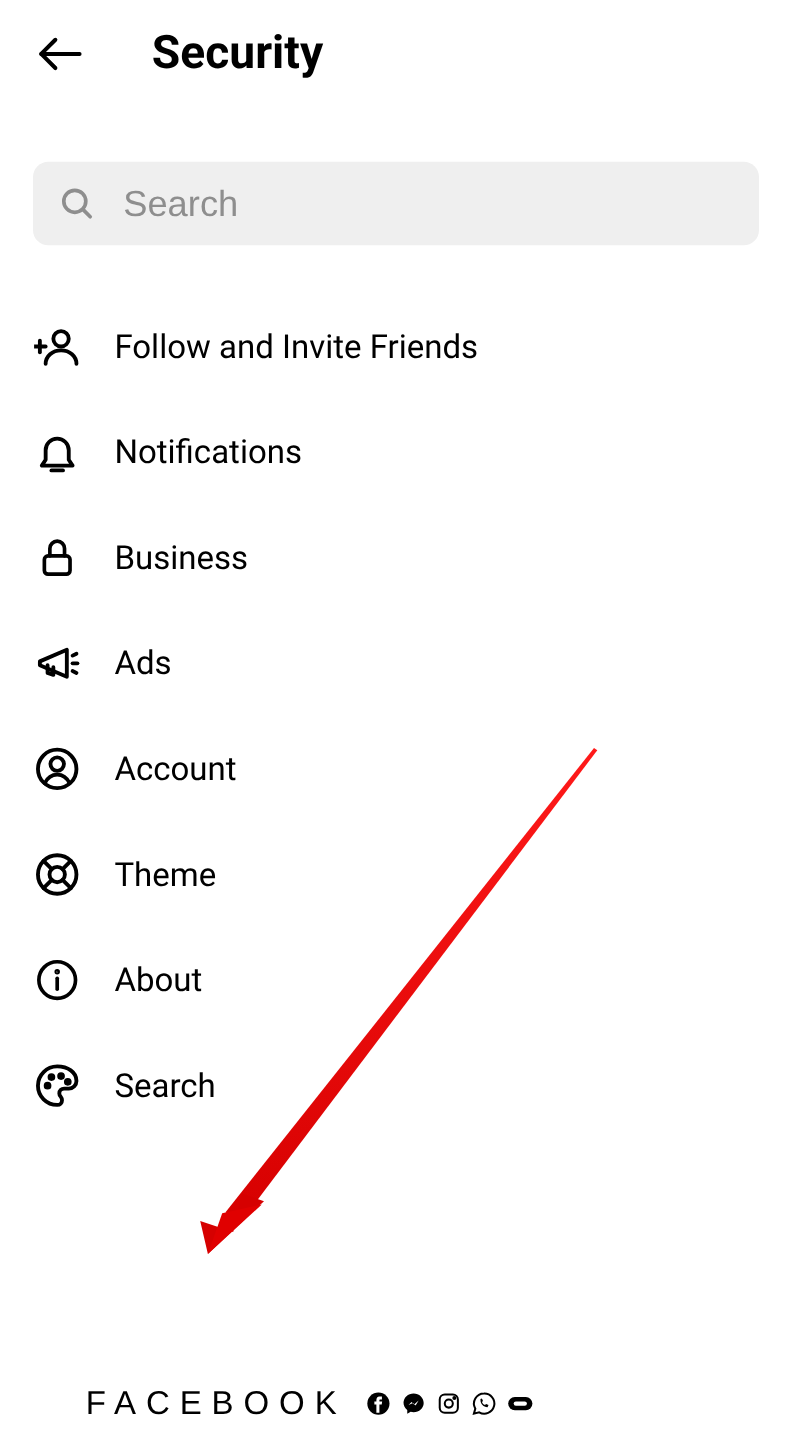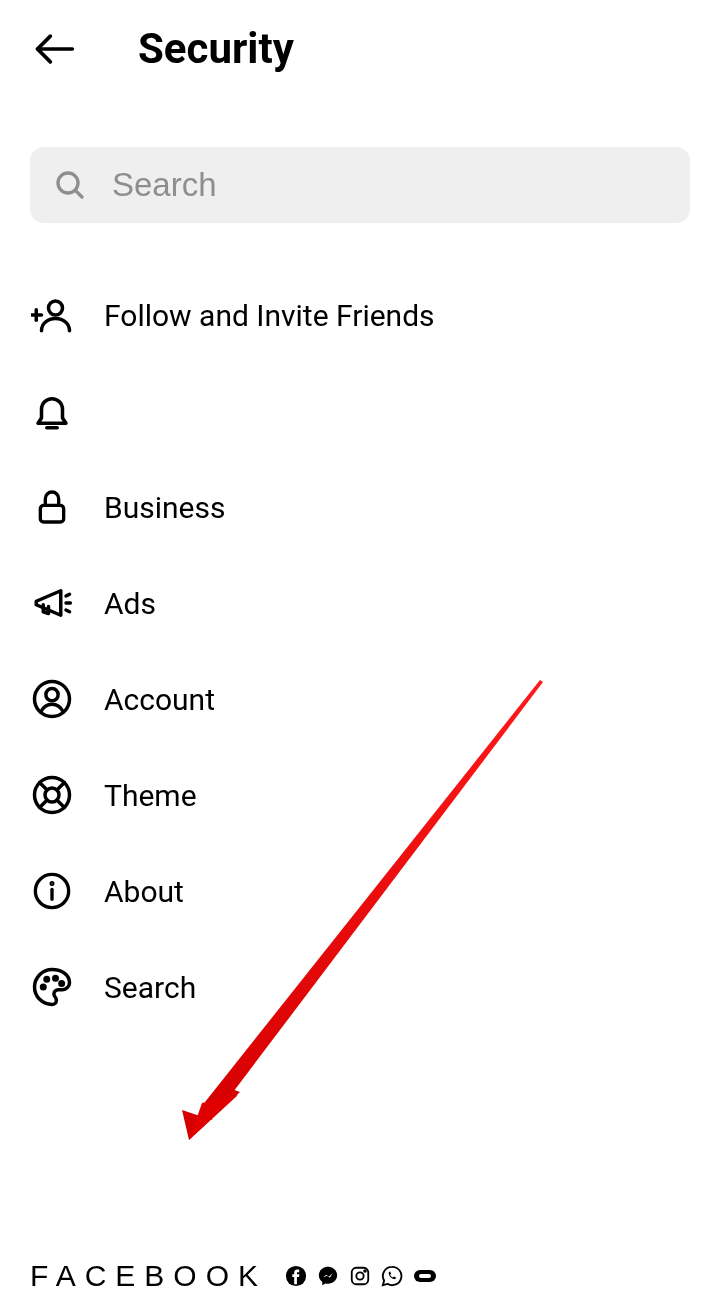--- a/index.html
+++ b/index.html
@@ -84,20 +84,21 @@
     display: flex;
     align-items: center;
     gap: 18px;
   }
   .fb-word {
     font-family: Arial, sans-serif;
     font-size: 30px;
     font-weight: 400;
     letter-spacing: 9px;
     color: #000;
+    margin-left: 48px;
   }
   .footer-icons {
     display: flex;
     align-items: center;
     gap: 10px;
   }
   .footer-icons svg { display: block; }
 
   .annotation-arrow {
     position: absolute;
@@ -143,20 +144,21 @@
     <span class="menu-label">Follow and Invite Friends</span>
   </div>
 
   <div class="menu-item">
     <span class="menu-icon">
       <svg width="42" height="42" viewBox="0 0 24 24" fill="none" stroke="#000" stroke-width="2" stroke-linecap="round" stroke-linejoin="round">
         <path d="M18 16V11a6 6 0 10-12 0v5l-2 3h16l-2-3z"></path>
         <line x1="9" y1="21.5" x2="15" y2="21.5"></line>
       </svg>
     </span>
+    <span class="menu-label">Notifications</span>
   </div>
 
 
   <div class="menu-item">
     <span class="menu-icon">
       <svg width="40" height="40" viewBox="0 0 24 24" fill="none" stroke="#000" stroke-width="2" stroke-linecap="round" stroke-linejoin="round">
         <rect x="5" y="11" width="14" height="10" rx="2"></rect>
         <path d="M8 11V7a4 4 0 118 0v4"></path>
       </svg>
     </span>

